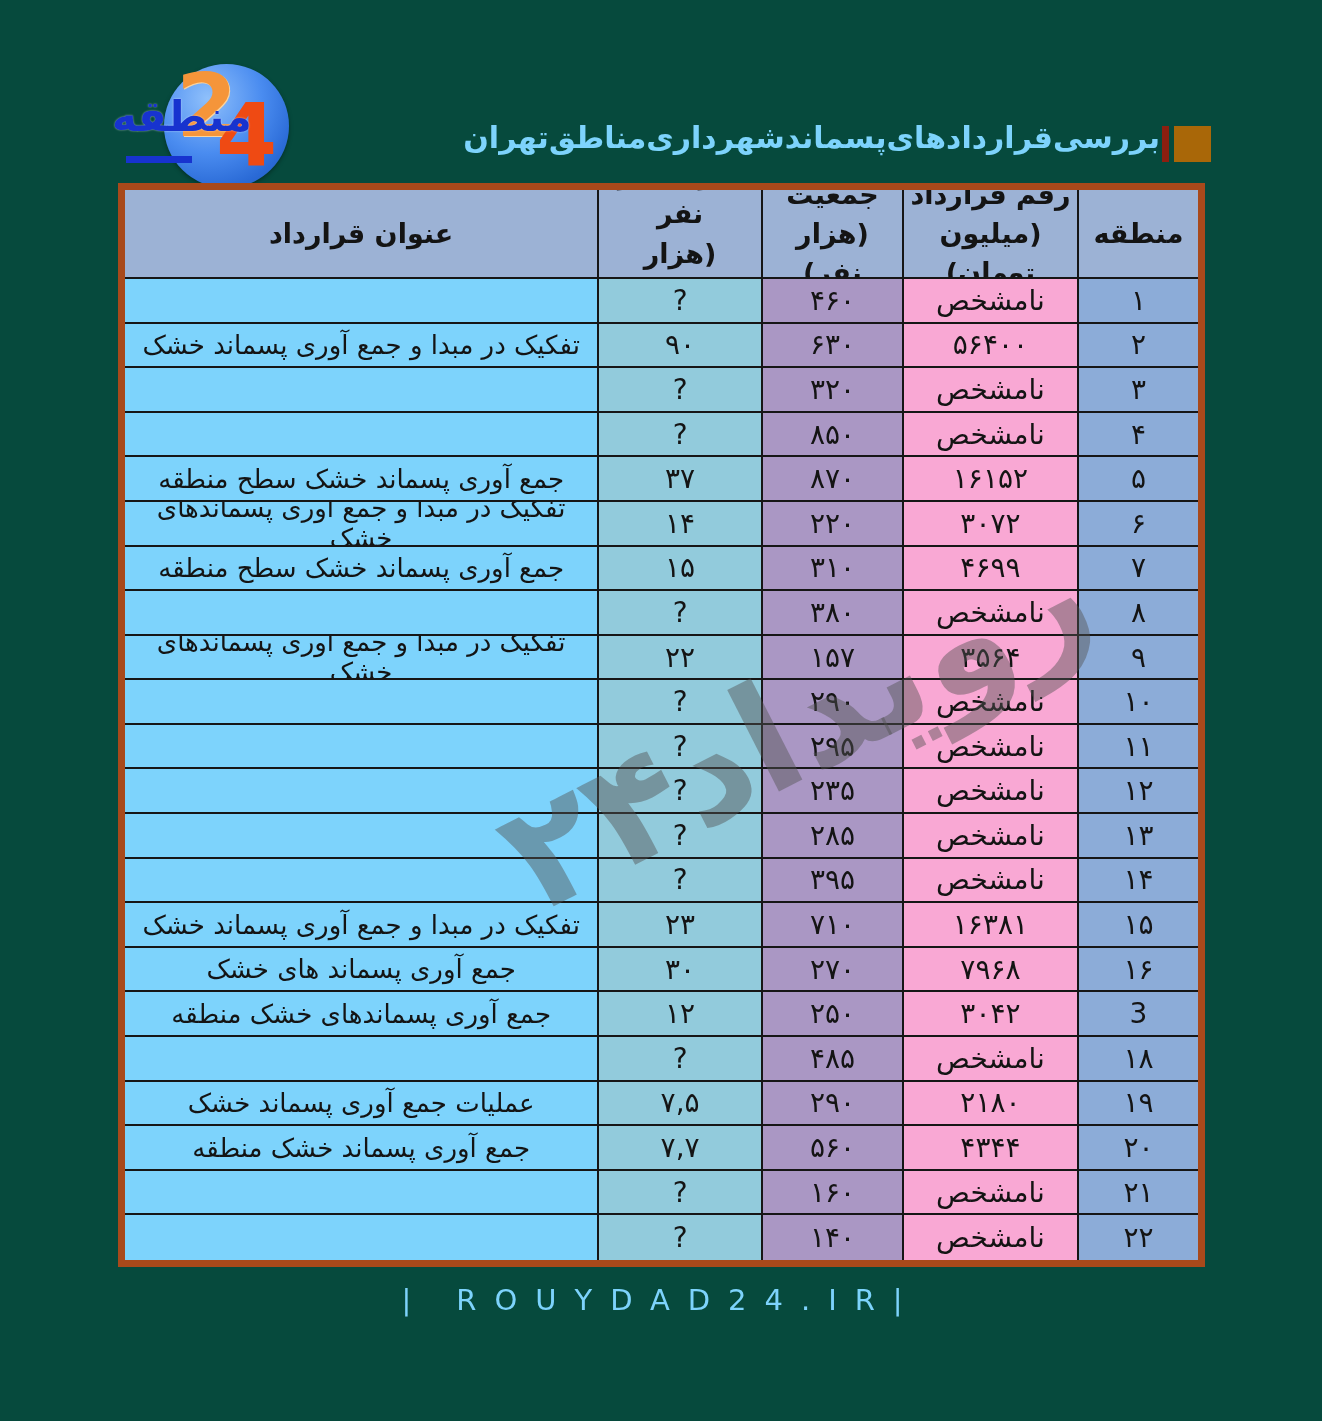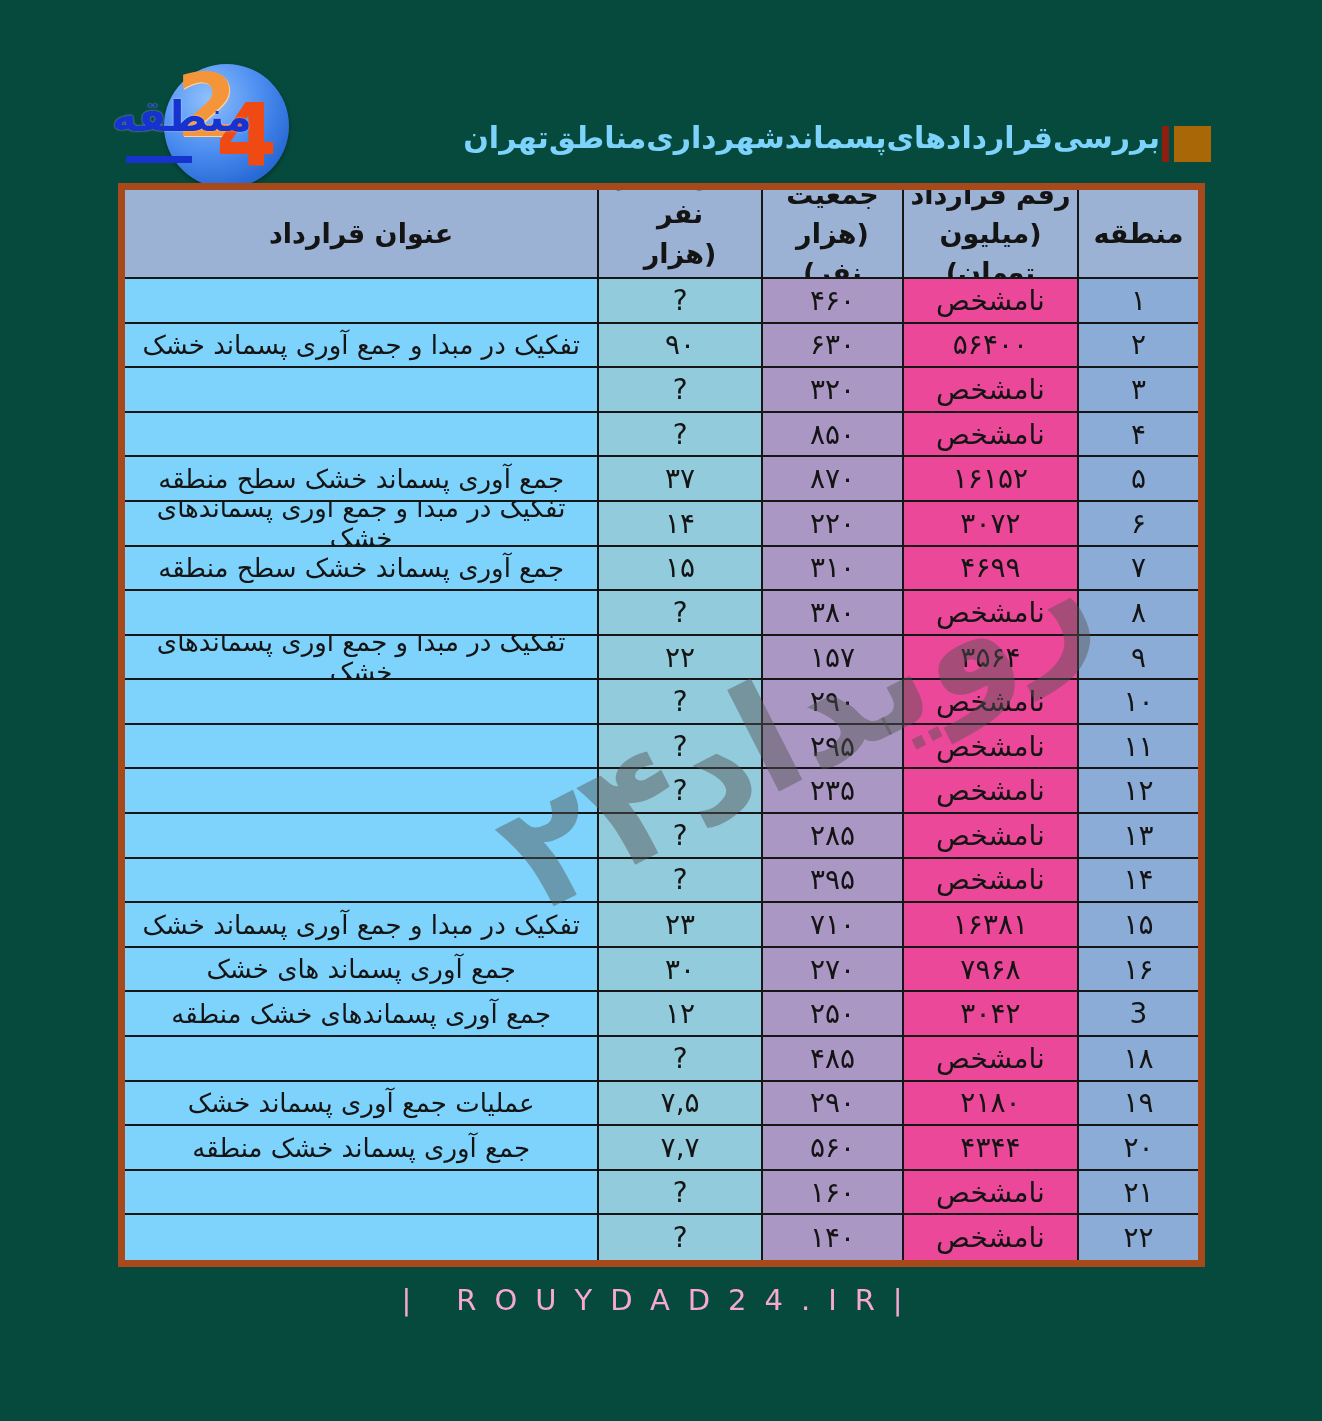--- a/index.html
+++ b/index.html
@@ -59,38 +59,38 @@
     border-right:2px solid #161616; border-bottom:2px solid #161616;
     color:#141414; text-align:center; overflow:hidden;
   }
   .cell.last-col { border-right:none; }
   .cell.last-row { border-bottom:none; }
   .head { background:#9cb2d5; font-size:27px; font-weight:bold; line-height:1.45; }
   .body { font-size:28px; }
   .col-title   { background:#7dd3fc; }
   .col-capita  { background:#92cbdc; }
   .col-pop     { background:#aa97c4; }
-  .col-contract{ background:#ec4899; }
+  .col-contract{ background:#f9a8d4; }
   .col-region  { background:#8cacd8; }
   .body.col-title { font-size:26px; }
 
   
   .watermark {
     position:absolute; left:400px; top:650px; width:790px;
     text-align:center; direction:rtl;
     font-size:150px; font-weight:bold; line-height:1;
     color:rgba(82,82,82,0.45);
     transform:rotate(-27deg);
     pointer-events:none; white-space:nowrap;
   }
 
   
   .footer {
     position:absolute; left:0; top:1283px; width:100%;
-    text-align:center; color:#f9a8d4; font-size:29px;
+    text-align:center; color:#7dd3fc; font-size:29px;
     letter-spacing:0.62em; white-space:nowrap;
   }
 </style>
 </head>
 <body>
 
 <div class="canvas">
 
   <div class="logo">
     <div class="logo-circle"></div>

